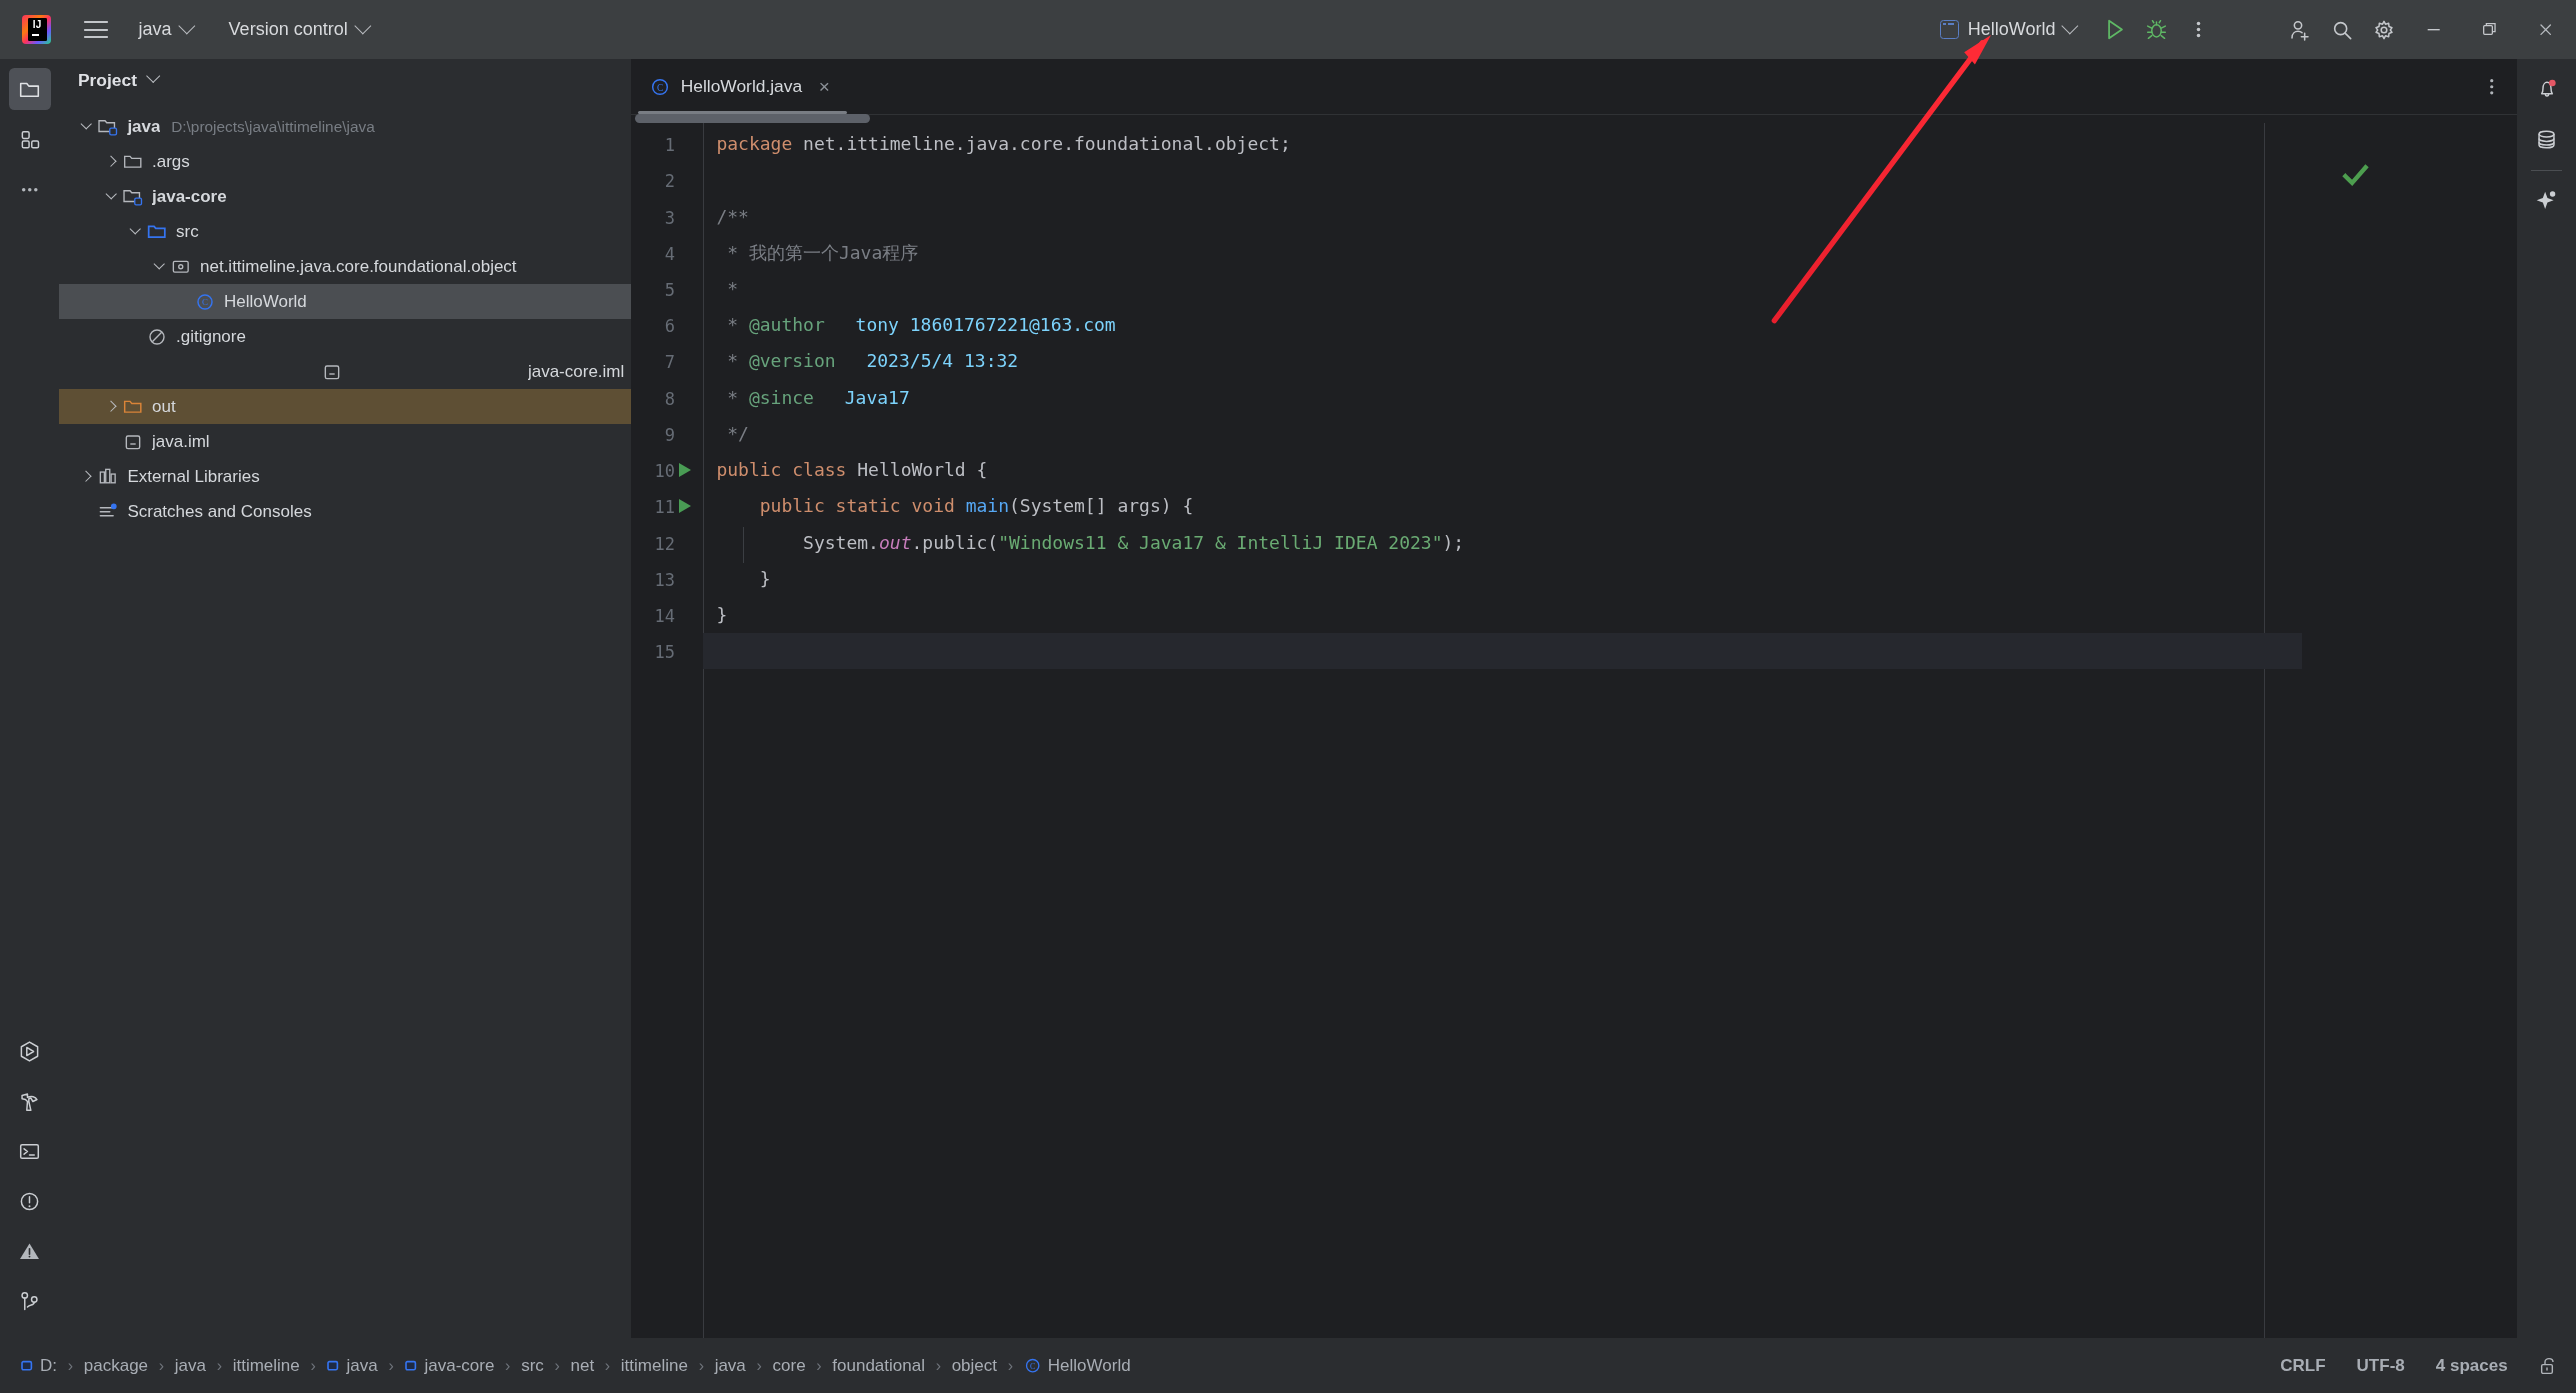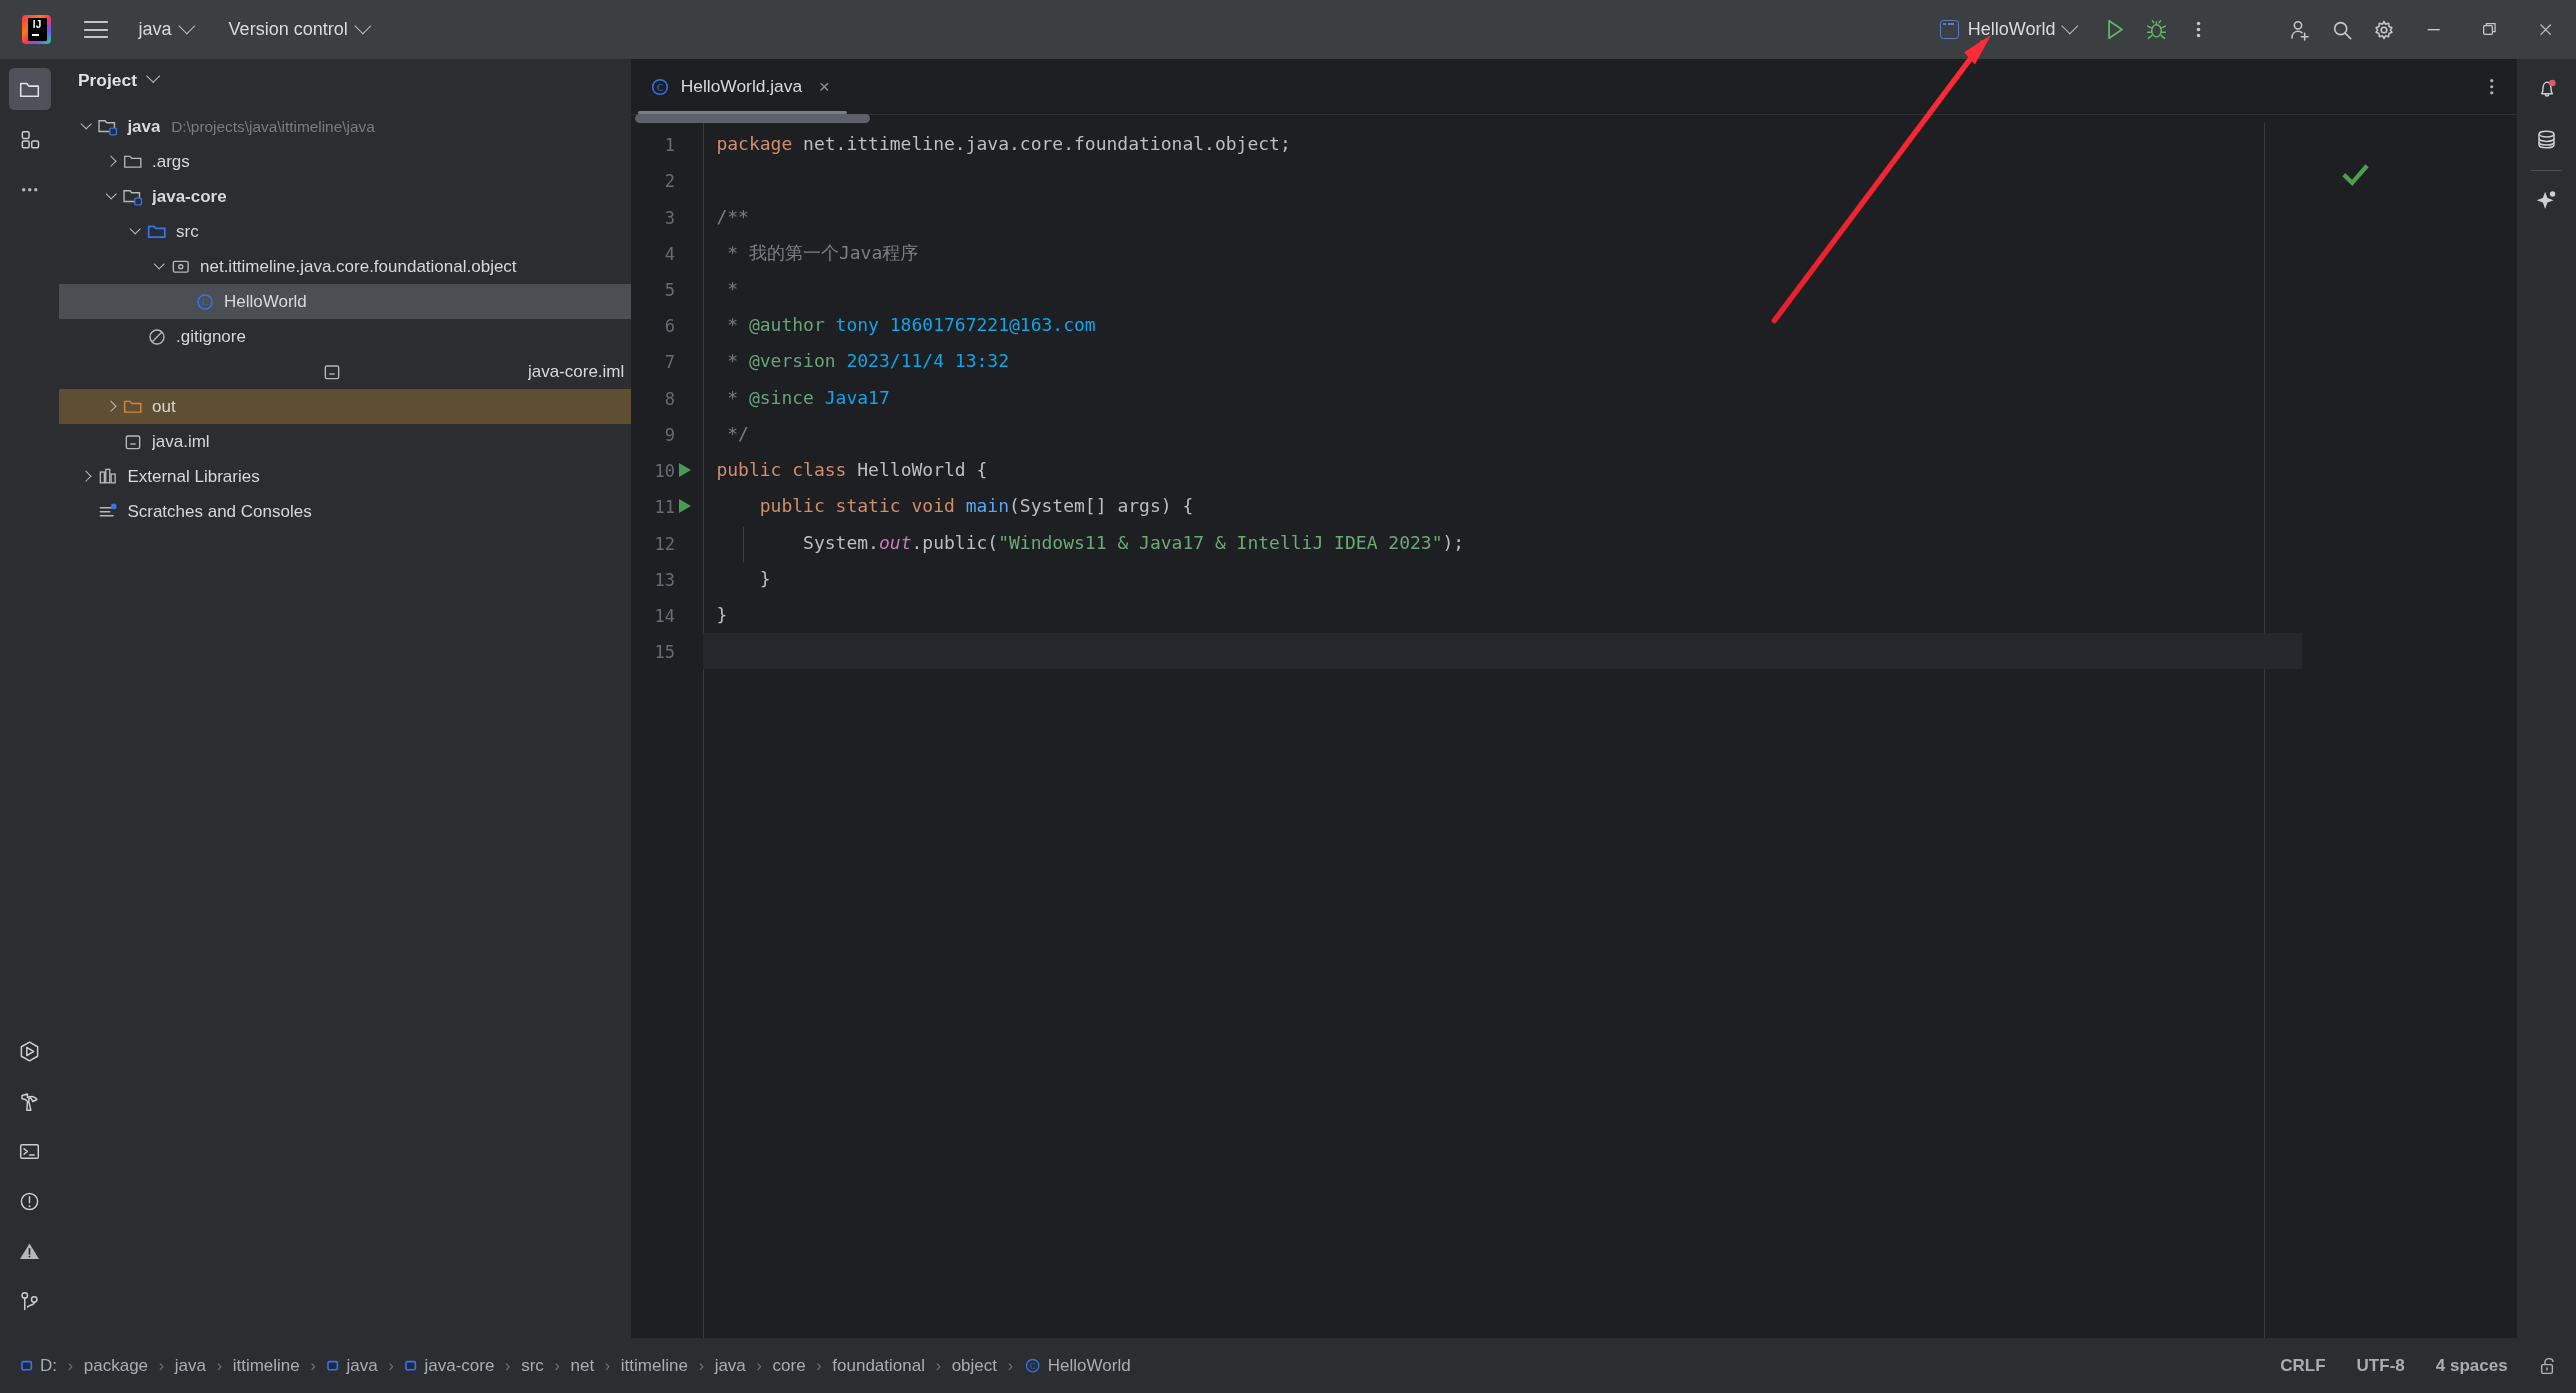--- a/index.html
+++ b/index.html
@@ -92,21 +92,21 @@
   .codearea{position:absolute;left:72px;right:0;top:9.4px;bottom:0;overflow:hidden;}
   .cl{position:absolute;left:13.4px;white-space:pre;
     font-family:"DejaVu Sans Mono",monospace;font-size:18px;line-height:1;color:#bcbec4;}
   .caretrow{position:absolute;left:0;right:215px;height:36px;background:#26282e;}
   .indentline{position:absolute;width:0.7px;background:#3b3e43;}
   .vdiv{position:absolute;top:9.4px;bottom:0;width:0.7px;background:#393b40;}
   .okcheck{position:absolute;}
 
   
   .kw{color:#cf8e6d;} .ident{color:#bcbec4;} .cmt{color:#7a7e85;}
-  .tag{color:#67a37c;} .tagtxt{color:#0ea5e9;} .str{color:#6aab73;}
+  .tag{color:#67a37c;} .tagtxt{color:#7dd3fc;margin-left:20px;} .str{color:#6aab73;}
   .fn{color:#56a8f5;} .fld{color:#c77dbb;font-style:italic;} .cn{color:#bcbec4;}
 
   
   .status{position:absolute;left:0;bottom:0;width:2576px;height:56px;background:#2b2d30;
      display:flex;align-items:center;}
   .crumbs{display:flex;align-items:center;margin-left:16px;font-size:17px;color:#a8adb4;}
   .crumbs .c{display:flex;align-items:center;gap:6.7px;padding:0 4px;cursor:pointer;}
   .crumbs .sep{color:#6e737a;margin:0 6.7px;font-size:16px;}
   .status-right{position:absolute;right:17.4px;display:flex;align-items:center;gap:31px;font-size:17px;color:#a8adb4;}
   .status-right span{cursor:pointer;font-weight:bold;}
@@ -516,21 +516,21 @@
           <div class="gnum" style="top: 447px;">13</div>
           <div class="gnum" style="top: 483px;">14</div>
           <div class="gnum" style="top: 519px;">15</div>
         </div>
       <div class="codearea" id="codearea">
           <div class="cl" style="top: 12px;"><span class="kw">package</span><span class="ident"> net.ittimeline.java.core.foundational.object;</span></div>
           <div class="cl" style="top: 85px;"><span class="cmt">/**</span></div>
           <div class="cl" style="top: 121px;"><span class="cmt"> * 我的第一个Java程序</span></div>
           <div class="cl" style="top: 157px;"><span class="cmt"> *</span></div>
           <div class="cl" style="top: 193px;"><span class="cmt"> * </span><span class="tag">@author</span><span class="tagtxt"> tony 18601767221@163.com</span></div>
-          <div class="cl" style="top: 229px;"><span class="cmt"> * </span><span class="tag">@version</span><span class="tagtxt"> 2023/11/4 13:32</span></div>
+          <div class="cl" style="top: 229px;"><span class="cmt"> * </span><span class="tag">@version</span><span class="tagtxt"> 2023/5/4 13:32</span></div>
           <div class="cl" style="top: 266px;"><span class="cmt"> * </span><span class="tag">@since</span><span class="tagtxt"> Java17</span></div>
           <div class="cl" style="top: 302px;"><span class="cmt"> */</span></div>
           <div class="cl" style="top: 338px;"><span class="kw">public class </span><span class="cn">HelloWorld</span><span class="ident"> {</span></div>
           <div class="cl" style="top: 374px;"><span class="ident">    </span><span class="kw">public static void </span><span class="fn">main</span><span class="ident">(System[] args) {</span></div>
           <div class="cl" style="top: 411px;"><span class="ident">        System.</span><span class="fld">out</span><span class="ident">.public(</span><span class="str">"Windows11 &amp; Java17 &amp; IntelliJ IDEA 2023"</span><span class="ident">);</span></div>
           <div class="cl" style="top: 447px;"><span class="ident">    }</span></div>
           <div class="cl" style="top: 483px;"><span class="ident">}</span></div>
           <div class="caretrow" style="top: 510px;"></div>
           <div class="indentline" style="left: 40px; top: 404px; height: 36px;"></div>
         </div>

